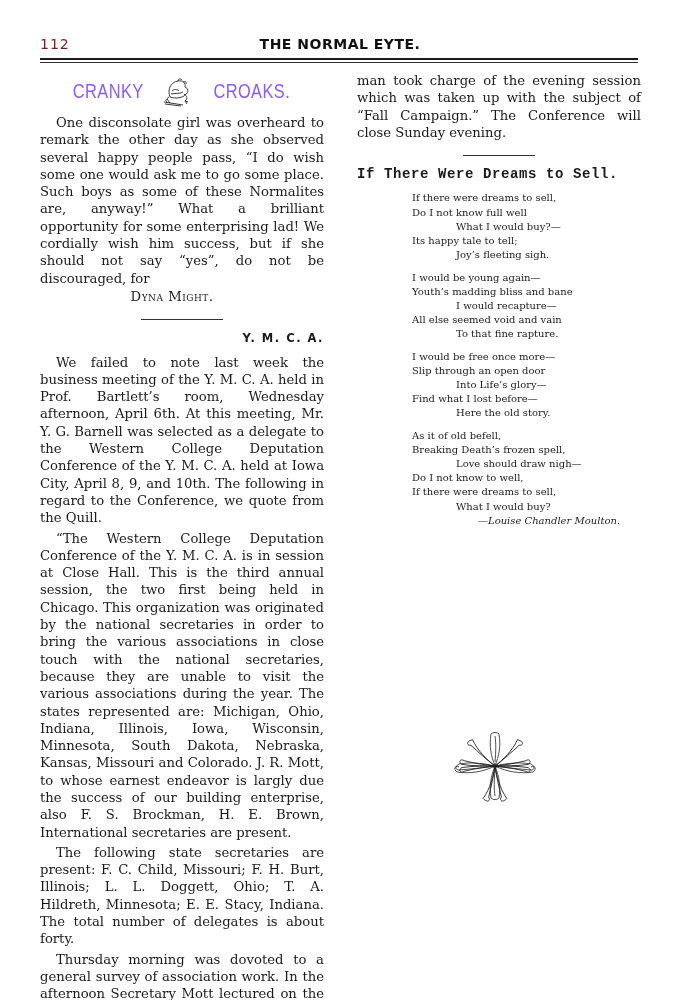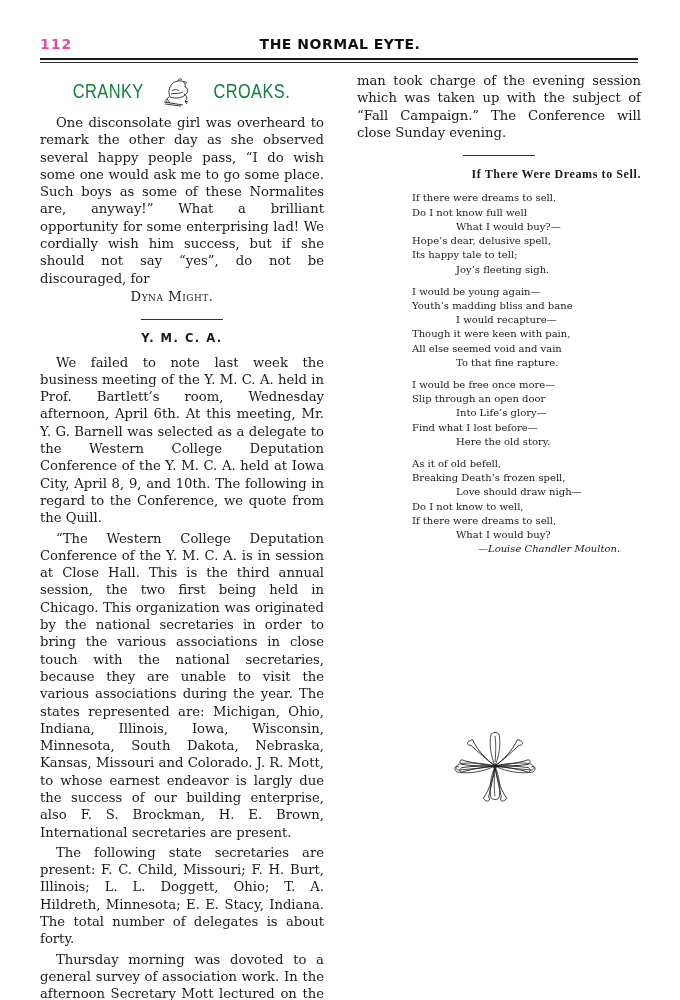--- a/index.html
+++ b/index.html
@@ -4,21 +4,21 @@
 <style>
   html, body { margin: 0; padding: 0; }
   body {
     width: 680px; height: 1000px; background: #ffffff; color: #1a1a1a;
     position: relative; overflow: hidden;
     font-family: "DejaVu Serif", "Liberation Serif", serif;
   }
   .page-number {
     position: absolute; left: 40px; top: 36px;
     font-family: "DejaVu Sans", "Liberation Sans", sans-serif;
-    font-weight: bold; font-size: 14px; letter-spacing: 1px; color: #ec4899;
+    font-weight: normal; font-size: 14px; letter-spacing: 1px; color: #7f1d1d;
   }
   .running-head {
     position: absolute; left: 0; width: 680px; top: 36px; text-align: center;
     font-family: "DejaVu Sans", "Liberation Sans", sans-serif;
     font-weight: bold; font-size: 14px; letter-spacing: 0.5px; color: #111;
   }
   .head-rule-thick {
     position: absolute; left: 40px; width: 598px; top: 58px; height: 2px; background: #1a1a1a;
   }
   .head-rule-thin {
@@ -28,41 +28,41 @@
     position: absolute; font-size: 13.2px; line-height: 17.3px; text-align: justify;
   }
   .col-left { left: 40px; width: 284px; top: 72px; }
   .col-right { left: 357px; width: 284px; top: 72px; }
   .col p { margin: 0; text-indent: 16px; }
   .col p + p { margin-top: 3px; }
   .cranky-title {
     display: flex; align-items: center; justify-content: center; gap: 10px;
     height: 40px; margin-bottom: 2px;
     font-family: "Liberation Sans Narrow", "Liberation Sans", sans-serif;
-    font-size: 20px; letter-spacing: 0.5px; color: #15803d;
+    font-size: 20px; letter-spacing: 0.5px; color: #8b5cf6;
   }
   .cranky-title span { transform: scaleX(0.82); display: inline-block; }
   .frog-icon { width: 34px; height: 30px; }
   .signature {
     text-align: center; padding-right: 20px; margin-top: 1px;
     font-variant: small-caps; letter-spacing: 0.5px;
   }
   .short-rule {
     width: 82px; height: 1px; background: #333; margin: 14px auto 0 auto;
   }
   .section-heading {
-    text-align: center; margin: 10px 0 6px 0;
+    text-align: right; margin: 10px 0 6px 0;
     font-family: "DejaVu Sans", "Liberation Sans", sans-serif;
     font-weight: bold; font-size: 11.5px; letter-spacing: 1.5px;
   }
   .poem-rule { width: 72px; height: 1px; background: #333; margin: 14px auto 0 auto; }
   .poem-title {
-    text-align: right; margin: 10px 0 8px 0;
-    font-family: Liberation Serif, serif;
-    font-weight: bold; font-size: 12px; letter-spacing: 0.6px;
+    text-align: left; margin: 10px 0 8px 0;
+    font-family: Liberation Mono, monospace;
+    font-weight: bold; font-size: 14px; letter-spacing: 0.6px;
   }
   .poem { margin-left: 55px; font-size: 10px; line-height: 14.2px; text-align: left; }
   .stanza { margin-bottom: 8px; }
   .line { white-space: nowrap; }
   .line.indent { padding-left: 44px; }
   .attribution { padding-left: 66px; white-space: nowrap; font-style: italic; }
   .ornament { position: absolute; left: 452px; top: 730px; width: 86px; height: 72px; }
 </style>
 </head>
 <body>
@@ -101,29 +101,27 @@
 
 <div class="col col-right">
   <p style="text-indent:0">man took charge of the evening session which was taken up with the subject of “Fall Campaign.” The Conference will close Sunday evening.</p>
   <div class="poem-rule"></div>
   <div class="poem-title">If There Were Dreams to Sell.</div>
   <div class="poem">
     <div class="stanza">
       <div class="line">If there were dreams to sell,</div>
       <div class="line">Do I not know full well</div>
       <div class="line indent">What I would buy?—</div>
-      <div class="line">Hope’s dear, delusive spell,</div>
       <div class="line">Its happy tale to tell;</div>
       <div class="line indent">Joy’s fleeting sigh.</div>
     </div>
     <div class="stanza">
       <div class="line">I would be young again—</div>
       <div class="line">Youth’s madding bliss and bane</div>
       <div class="line indent">I would recapture—</div>
-      <div class="line">Though it were keen with pain,</div>
       <div class="line">All else seemed void and vain</div>
       <div class="line indent">To that fine rapture.</div>
     </div>
     <div class="stanza">
       <div class="line">I would be free once more—</div>
       <div class="line">Slip through an open door</div>
       <div class="line indent">Into Life’s glory—</div>
       <div class="line">Find what I lost before—</div>
       <div class="line indent">Here the old story.</div>
     </div>

